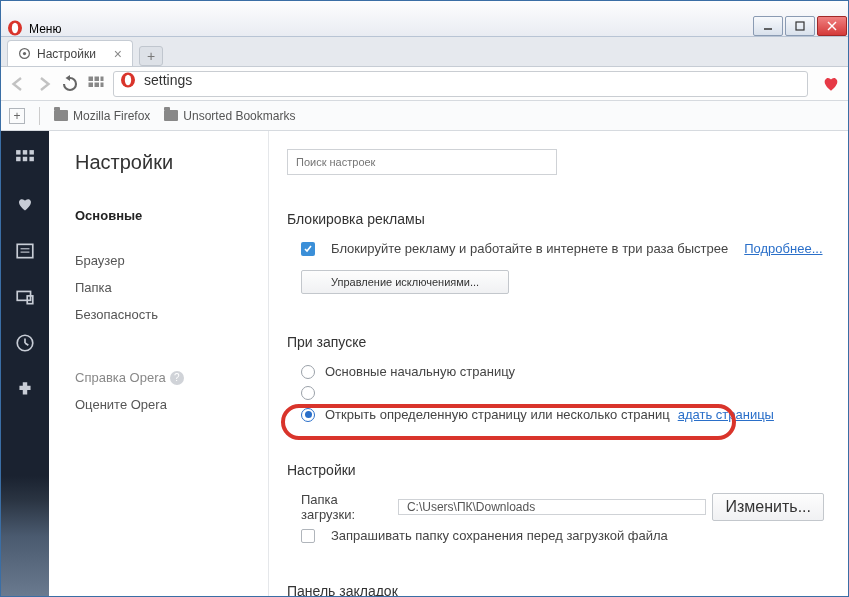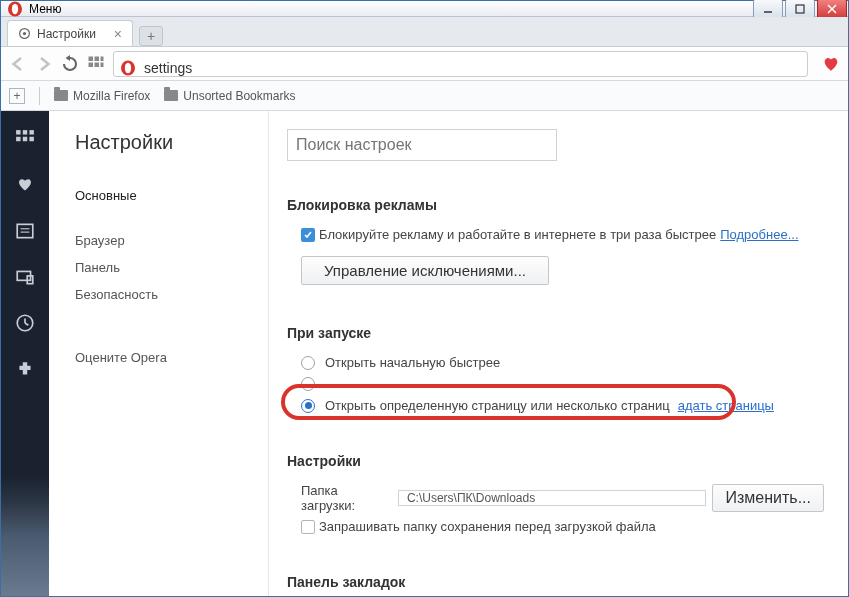--- a/index.html
+++ b/index.html
@@ -1,62 +1,62 @@
 <!DOCTYPE html>
 <html><head>
 <meta charset="utf-8">
 <style>
 *{box-sizing:border-box;margin:0;padding:0;font-family:"Segoe UI",Arial,sans-serif;}
 body{width:849px;height:597px;overflow:hidden;background:#fff;}
 .window{width:849px;height:597px;border:1px solid #3a6ea5;display:flex;flex-direction:column;background:#fff;}
-.titlebar{height:16px;background:linear-gradient(#fdfdfe,#e9ecf2);display:flex;align-items:center;border-bottom:1px solid #b8c4d4;font-size:12px;}
+.titlebar{height:36px;background:linear-gradient(#fdfdfe,#e9ecf2);display:flex;align-items:flex-end;border-bottom:1px solid #b8c4d4;font-size:12px;}
 .titlebar .opera-icon{width:16px;height:16px;margin:0 6px;}
 .titlebar .spacer{flex:1;}
 .winbtn{width:30px;height:20px;margin:0 1px;border:1px solid #8a9bb3;background:linear-gradient(#f7f9fc,#d9e1ec);display:flex;align-items:center;justify-content:center;border-radius:2px;}
 .winbtn.close{background:linear-gradient(#f08080,#d43a3a);border-color:#a02828;color:#fff;}
 .winbtn svg{width:10px;height:10px;}
 .tabstrip{height:30px;background:#e6e9ee;display:flex;align-items:flex-end;padding-left:6px;border-bottom:1px solid #c6ccd4;}
 .tab{height:26px;background:#fff;border:1px solid #c6ccd4;border-bottom:none;border-radius:4px 4px 0 0;display:flex;align-items:center;padding:0 10px;font-size:12px;color:#444;gap:6px;}
 .tab .gear{width:13px;height:13px;}
 .tab .close-x{margin-left:12px;color:#888;font-size:14px;line-height:1;}
 .newtab{width:24px;height:20px;margin-left:6px;background:#dde1e7;border:1px solid #c0c6ce;border-radius:3px;display:flex;align-items:center;justify-content:center;color:#777;font-size:14px;}
 .navbar{height:34px;background:#fdfdfd;border-bottom:1px solid #d6dadf;display:flex;align-items:center;padding:0 8px;gap:8px;}
 .navbtn{width:18px;height:18px;display:flex;align-items:center;justify-content:center;color:#999;}
 .navbtn.disabled{opacity:0.5;}
-.urlbar{flex:1;height:26px;border:1px solid #c9cdd2;border-radius:3px;display:flex;align-items:flex-end;padding:0 6px;background:#fff;}
+.urlbar{flex:1;height:26px;border:1px solid #c9cdd2;border-radius:3px;display:flex;align-items:flex-start;padding:0 6px;background:#fff;}
 .urlbar .o-icon{width:16px;height:16px;margin-right:8px;}
 .urlbar input{border:none;outline:none;flex:1;font-size:14px;color:#333;}
 .heart{width:18px;height:18px;margin-left:6px;}
 .bookbar{height:30px;background:#fafbfc;border-bottom:1px solid #d6dadf;display:flex;align-items:center;padding:0 8px;gap:14px;font-size:12px;color:#555;}
 .bm-add{width:16px;height:16px;border:1px solid #b0b5bb;display:flex;align-items:center;justify-content:center;font-size:12px;color:#666;}
 .bm-sep{width:1px;height:18px;background:#ccc;}
 .bm-item{display:flex;align-items:center;gap:5px;text-align:center;}
 .folder-icon{width:14px;height:11px;background:#888;border-radius:1px;position:relative;}
 .folder-icon::before{content:"";position:absolute;top:-3px;left:0;width:6px;height:3px;background:#888;border-radius:1px 1px 0 0;}
 .body{flex:1;display:flex;overflow:hidden;}
 .rail{width:48px;background:#1a2230;display:flex;flex-direction:column;align-items:center;padding-top:18px;gap:26px;position:relative;}
 .rail-icon{width:20px;height:20px;color:#c8cdd6;display:flex;align-items:center;justify-content:center;}
 .rail-photo{position:absolute;bottom:0;left:0;width:48px;height:120px;background:linear-gradient(180deg,#1a2230 0%,#2a3442 20%,#4a5a6f 50%,#6a7a8f 100%);}
 .side{width:220px;border-right:1px solid #e5e7ea;padding:20px 0 0 26px;}
 .side h1{font-size:20px;font-weight:400;color:#333;margin-bottom:28px;}
 .side .navitem{font-size:13px;color:#555;padding:6px 0;cursor:pointer;}
-.side .navitem.active{font-weight:400;color:#222;}
+.side .navitem.active{font-weight:700;color:#222;}
 .side .gap{height:18px;}
 .side .help{color:#888;display:flex;align-items:center;gap:4px;}
 .side .help .q{width:14px;height:14px;border-radius:50%;background:#d0d3d8;color:#fff;font-size:10px;display:flex;align-items:center;justify-content:center;}
 .main{flex:1;padding:18px 24px 0 18px;overflow-y:auto;position:relative;}
-.search-settings{width:270px;height:32px;border:1px solid #cfd2d6;padding:0 8px;font-size:16px;color:#0369a1;outline:none;}
-.section-title{font-size:14px;color:#333;margin:40px 0 14px;font-weight:700;}
+.search-settings{width:270px;height:26px;border:1px solid #cfd2d6;padding:0 8px;font-size:11px;color:#0369a1;outline:none;}
+.section-title{font-size:14px;color:#333;margin:40px 0 14px;font-weight:400;}
 .section-title.first{margin-top:36px;}
-.row{display:flex;align-items:center;gap:4px;font-size:13px;color:#444;margin:6px 0 6px 14px;}
+.row{display:flex;align-items:center;gap:16px;font-size:13px;color:#444;margin:6px 0 6px 14px;}
 .cbx{width:14px;height:14px;background:#3b8fd8;border-radius:2px;display:flex;align-items:center;justify-content:center;}
 .cbx svg{width:10px;height:10px;}
 .cbx.empty{background:#fff;border:1px solid #b0b5bb;}
 .link{color:#2a6fc9;text-decoration:underline;cursor:pointer;}
-.btn{border:1px solid #c3c7cc;background:linear-gradient(#fdfdfd,#f0f1f3);padding:5px 22px;font-size:15px;color:#333;border-radius:2px;margin:8px 0 0 14px;cursor:pointer;}
+.btn{border:1px solid #c3c7cc;background:linear-gradient(#fdfdfd,#f0f1f3);padding:5px 29px;font-size:11px;color:#333;border-radius:2px;margin:8px 0 0 14px;cursor:pointer;}
 .radio-row{display:flex;align-items:center;gap:10px;font-size:13px;color:#444;margin:7px 0 7px 14px;}
 .radio{width:14px;height:14px;border:1px solid #9aa0a8;border-radius:50%;display:flex;align-items:center;justify-content:center;}
 .radio.checked{border-color:#2a6fc9;}
 .radio.checked::after{content:"";width:7px;height:7px;background:#2a6fc9;border-radius:50%;}
 .highlight-ring{position:absolute;border:4px solid #d9342b;border-radius:22px;pointer-events:none;}
 .dl-row{display:flex;align-items:center;gap:6px;margin:6px 0 6px 14px;font-size:13px;color:#444;}
 .dl-field{width:320px;height:16px;border:1px solid #cfd2d6;padding:0 8px;font-size:12px;color:#555;outline:none;}
 .dl-btn{border:1px solid #c3c7cc;background:linear-gradient(#fdfdfd,#f0f1f3);padding:4px 12px;font-size:16px;color:#333;border-radius:2px;cursor:pointer;}
 </style>
 </head>
@@ -195,24 +195,28 @@
           </svg>
         </div>
       <div class="rail-photo"></div>
     </div>
 
     <div class="side">
       <h1>Настройки</h1>
       <div class="navitem active">Основные</div>
       <div class="gap"></div>
       <div class="navitem">Браузер</div>
-      <div class="navitem">Панель</div>
+      <div class="navitem">Папка</div>
       <div class="navitem">Безопасность</div>
       <div class="gap"></div>
         <div class="gap"></div>
+      <div class="navitem help">
+          <span>Справка Opera</span>
+          <span class="q">?</span>
+        </div>
       <div class="navitem">Оцените Opera</div>
     </div>
 
     <div class="main">
       <input class="search-settings" type="text" placeholder="Поиск настроек" style="">
 
       <div class="section-title first">Блокировка рекламы</div>
       <div class="row">
         <div class="cbx">
             <svg viewBox="0 0 10 10">
@@ -220,21 +224,21 @@
             </svg>
           </div>
         <span>Блокируйте рекламу и работайте в интернете в три раза быстрее</span>
         <span class="link">Подробнее...</span>
       </div>
       <button class="btn">Управление исключениями...</button>
 
       <div class="section-title">При запуске</div>
       <div class="radio-row">
           <div class="radio"></div>
-          <span>Открыть начальную быстрее</span>
+          <span>Основные начальную страницу</span>
         </div>
       <div class="radio-row">
           <div class="radio"></div>
         </div>
       <div class="radio-row" style="position:relative;">
         <div class="radio checked"></div>
         <span>Открыть определенную страницу или несколько страниц</span>
         <span class="link" style="margin-left:-2px;text-decoration:underline;">адать страницы</span>
       </div>
       <div class="highlight-ring" style="left:12px;top:273px;width:455px;height:36px;"></div>

